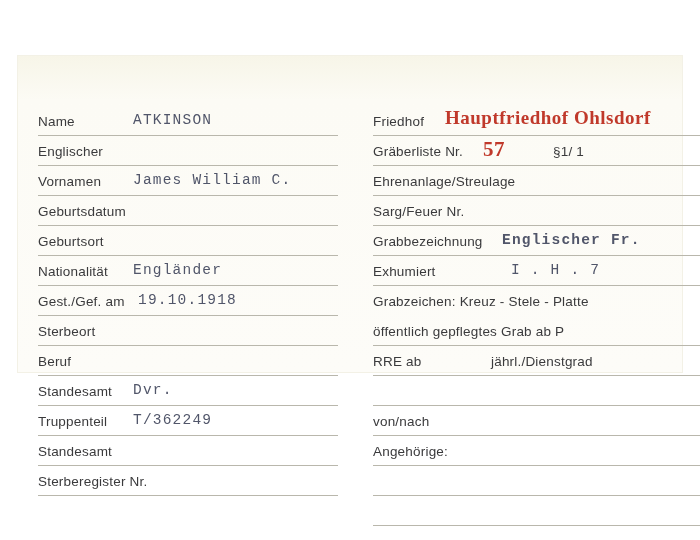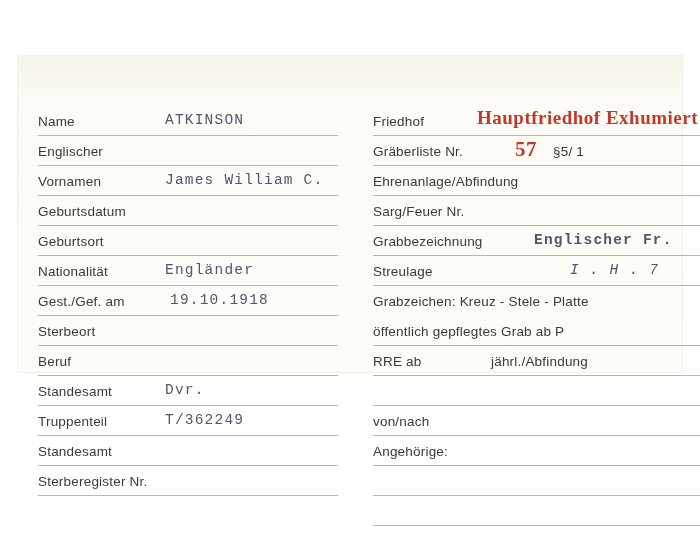--- a/index.html
+++ b/index.html
@@ -55,21 +55,20 @@
     font-family: "Liberation Sans", sans-serif;
   }
   .value {
     position: absolute;
     top: 1px;
     font-size: 14.5px;
     font-family: "Liberation Mono", monospace;
     color: #4e5360;
     letter-spacing: 1.2px;
     white-space: nowrap;
-    margin-left: 32px;
   }
   .value.typed {
     color: #51566a;
   }
   .value.red {
     color: #c0392b;
     font-family: "Liberation Serif", serif;
     font-weight: bold;
     font-size: 19px;
     letter-spacing: 0.5px;
@@ -175,67 +174,67 @@
         <span class="value typed" style="left:140px;"></span>
         <span class="underline" style="left:0; right:0; top:24px;"></span>
       </div>
 
     </div>
 
     <div class="col-right">
 
       <div class="row">
         <span class="label">Friedhof</span>
-        <span class="value red" style="left:72px;">Hauptfriedhof Exhumiert</span>
+        <span class="value red" style="left:72px;">Hauptfriedhof Ohlsdorf</span>
         <span class="underline" style="left:0; right:-35px; top:24px;"></span>
       </div>
 
       <div class="row">
         <span class="label">Gräberliste Nr.</span>
         <span class="value red-num" style="left:110px;">57</span>
-        <span class="label" style="left:180px;">§5/ 1</span>
-        <span class="underline" style="left:0; right:-35px; top:24px;"></span>
-      </div>
-
-      <div class="row">
-        <span class="label">Ehrenanlage/Abfindung</span>
+        <span class="label" style="left:180px;">§1/ 1</span>
+        <span class="underline" style="left:0; right:-35px; top:24px;"></span>
+      </div>
+
+      <div class="row">
+        <span class="label">Ehrenanlage/Streulage</span>
         <span class="value typed" style="left:190px;"></span>
         <span class="underline" style="left:0; right:-35px; top:24px;"></span>
       </div>
 
       <div class="row">
         <span class="label">Sarg/Feuer Nr.</span>
         <span class="value typed" style="left:150px;"></span>
         <span class="underline" style="left:0; right:-35px; top:24px;"></span>
       </div>
 
       <div class="row">
         <span class="label">Grabbezeichnung</span>
         <span class="value typed" style="left:129px;font-weight:bold;">Englischer Fr.</span>
         <span class="underline" style="left:0; right:-35px; top:24px;"></span>
       </div>
 
       <div class="row">
-        <span class="label">Streulage</span>
-        <span class="value typed" style="left:165px;font-style:italic;">I . H . 7</span>
+        <span class="label">Exhumiert</span>
+        <span class="value typed" style="left:138px;">I . H . 7</span>
         <span class="underline" style="left:0; right:-35px; top:24px;"></span>
       </div>
 
       <div class="row">
         <span class="label">Grabzeichen:     Kreuz - Stele - Platte</span>
       </div>
 
       <div class="row">
         <span class="label">öffentlich gepflegtes Grab ab P</span>
         <span class="underline" style="left:0; right:-35px; top:24px;"></span>
       </div>
 
       <div class="row">
         <span class="label">RRE ab</span>
-        <span class="label" style="left:118px;">jährl./Abfindung</span>
+        <span class="label" style="left:118px;">jährl./Dienstgrad</span>
         <span class="underline" style="left:0; right:-35px; top:24px;"></span>
       </div>
 
       <div class="row">
         <span class="value typed" style="left:200px;"></span>
         <span class="underline" style="left:0; right:-35px; top:24px;"></span>
       </div>
 
       <div class="row">
         <span class="label">von/nach</span>

